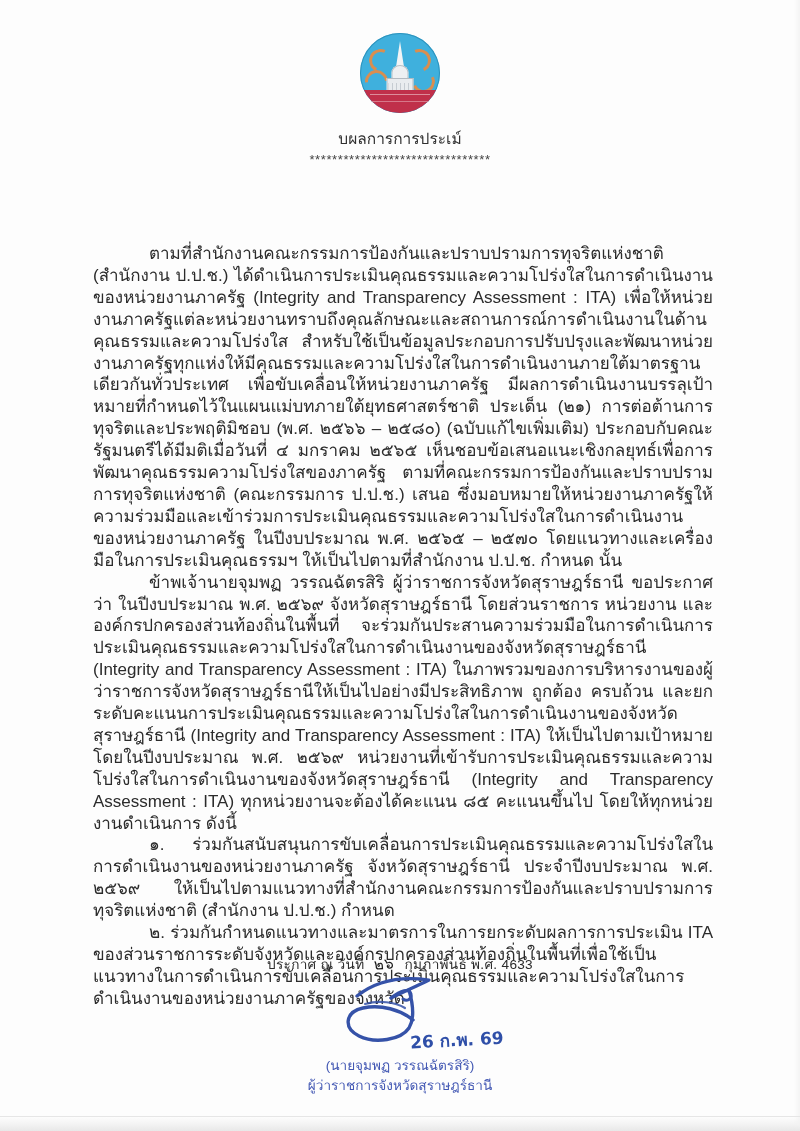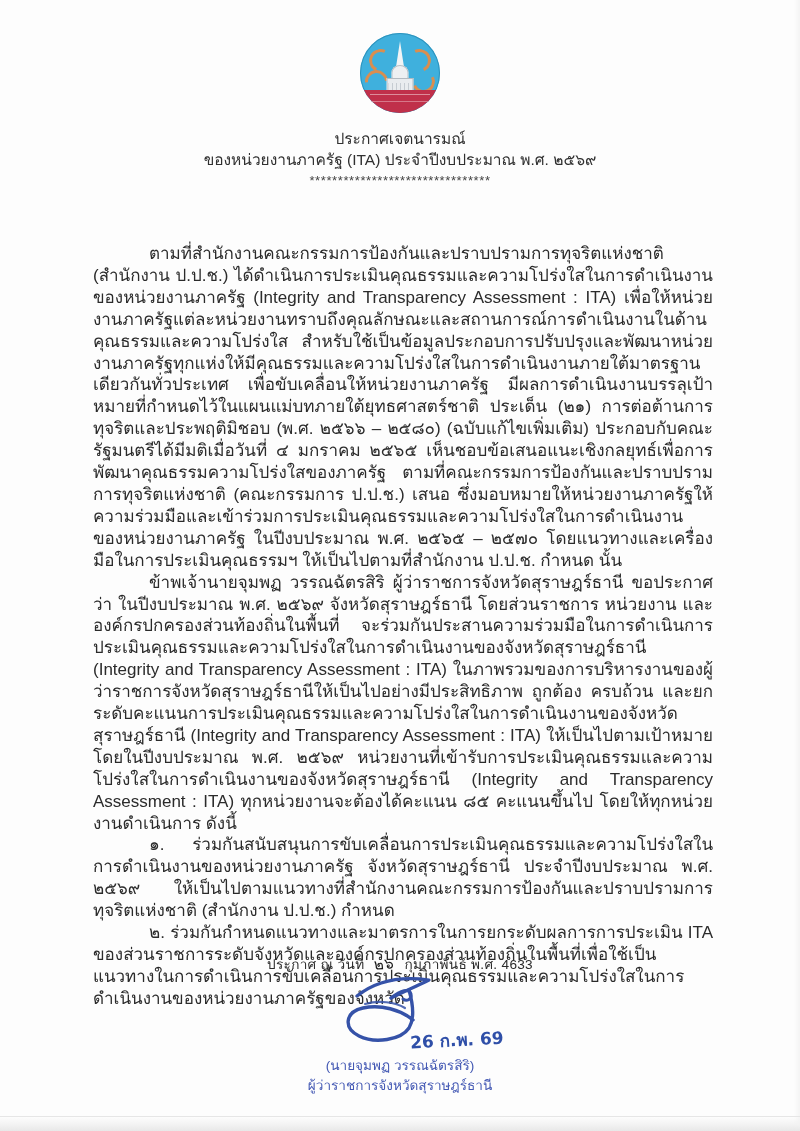--- a/index.html
+++ b/index.html
@@ -238,22 +238,21 @@
       <div class="chedi">
         <span class="chedi-spire"></span>
         <span class="chedi-bell"></span>
         <span class="chedi-body"></span>
       </div>
       <div class="emblem-base"></div>
     </div>
   </div>
 
   <div id="head-block">
-    <div class="head-line">ประกาศเจตนารมณ์</div>
-    <div class="head-line">ของหน่วยงานภาครัฐ (ITA) ประจำปีงบประมาณ พ.ศ. ๒๕๖๙</div>
+    <div class="head-line">บผลการการประเม์</div>
     <div id="asterisks">********************************</div>
   </div>
 
   <div id="body-block">
     <p class="para indent">ตามที่สำนักงานคณะกรรมการป้องกันและปราบปรามการทุจริตแห่งชาติ (สำนักงาน ป.ป.ช.) ได้ดำเนินการประเมินคุณธรรมและความโปร่งใสในการดำเนินงานของหน่วยงานภาครัฐ (Integrity and Transparency Assessment : ITA) เพื่อให้หน่วยงานภาครัฐแต่ละหน่วยงานทราบถึงคุณลักษณะและสถานการณ์การดำเนินงานในด้านคุณธรรมและความโปร่งใส สำหรับใช้เป็นข้อมูลประกอบการปรับปรุงและพัฒนาหน่วยงานภาครัฐทุกแห่งให้มีคุณธรรมและความโปร่งใสในการดำเนินงานภายใต้มาตรฐานเดียวกันทั่วประเทศ เพื่อขับเคลื่อนให้หน่วยงานภาครัฐ มีผลการดำเนินงานบรรลุเป้าหมายที่กำหนดไว้ในแผนแม่บทภายใต้ยุทธศาสตร์ชาติ ประเด็น (๒๑) การต่อต้านการทุจริตและประพฤติมิชอบ (พ.ศ. ๒๕๖๖ – ๒๕๘๐) (ฉบับแก้ไขเพิ่มเติม) ประกอบกับคณะรัฐมนตรีได้มีมติเมื่อวันที่ ๔ มกราคม ๒๕๖๕ เห็นชอบข้อเสนอแนะเชิงกลยุทธ์เพื่อการพัฒนาคุณธรรมความโปร่งใสของภาครัฐ ตามที่คณะกรรมการป้องกันและปราบปรามการทุจริตแห่งชาติ (คณะกรรมการ ป.ป.ช.) เสนอ ซึ่งมอบหมายให้หน่วยงานภาครัฐให้ความร่วมมือและเข้าร่วมการประเมินคุณธรรมและความโปร่งใสในการดำเนินงานของหน่วยงานภาครัฐ ในปีงบประมาณ พ.ศ. ๒๕๖๕ – ๒๕๗๐ โดยแนวทางและเครื่องมือในการประเมินคุณธรรมฯ ให้เป็นไปตามที่สำนักงาน ป.ป.ช. กำหนด นั้น</p>
     <p class="para indent">ข้าพเจ้านายจุมพฏ วรรณฉัตรสิริ ผู้ว่าราชการจังหวัดสุราษฎร์ธานี ขอประกาศว่า ในปีงบประมาณ พ.ศ. ๒๕๖๙ จังหวัดสุราษฎร์ธานี โดยส่วนราชการ หน่วยงาน และองค์กรปกครองส่วนท้องถิ่นในพื้นที่ จะร่วมกันประสานความร่วมมือในการดำเนินการประเมินคุณธรรมและความโปร่งใสในการดำเนินงานของจังหวัดสุราษฎร์ธานี (Integrity and Transparency Assessment : ITA) ในภาพรวมของการบริหารงานของผู้ว่าราชการจังหวัดสุราษฎร์ธานีให้เป็นไปอย่างมีประสิทธิภาพ ถูกต้อง ครบถ้วน และยกระดับคะแนนการประเมินคุณธรรมและความโปร่งใสในการดำเนินงานของจังหวัดสุราษฎร์ธานี (Integrity and Transparency Assessment : ITA) ให้เป็นไปตามเป้าหมาย โดยในปีงบประมาณ พ.ศ. ๒๕๖๙ หน่วยงานที่เข้ารับการประเมินคุณธรรมและความโปร่งใสในการดำเนินงานของจังหวัดสุราษฎร์ธานี (Integrity and Transparency Assessment : ITA) ทุกหน่วยงานจะต้องได้คะแนน ๘๕ คะแนนขึ้นไป โดยให้ทุกหน่วยงานดำเนินการ ดังนี้</p>
     <p class="para item">๑. ร่วมกันสนับสนุนการขับเคลื่อนการประเมินคุณธรรมและความโปร่งใสในการดำเนินงานของหน่วยงานภาครัฐ จังหวัดสุราษฎร์ธานี ประจำปีงบประมาณ พ.ศ. ๒๕๖๙ ให้เป็นไปตามแนวทางที่สำนักงานคณะกรรมการป้องกันและปราบปรามการทุจริตแห่งชาติ (สำนักงาน ป.ป.ช.) กำหนด</p>
     <p class="para item">๒. ร่วมกันกำหนดแนวทางและมาตรการในการยกระดับผลการการประเมิน ITA ของส่วนราชการระดับจังหวัดและองค์กรปกครองส่วนท้องถิ่นในพื้นที่เพื่อใช้เป็นแนวทางในการดำเนินการขับเคลื่อนการประเมินคุณธรรมและความโปร่งใสในการดำเนินงานของหน่วยงานภาครัฐของจังหวัด</p>
   </div>
 

